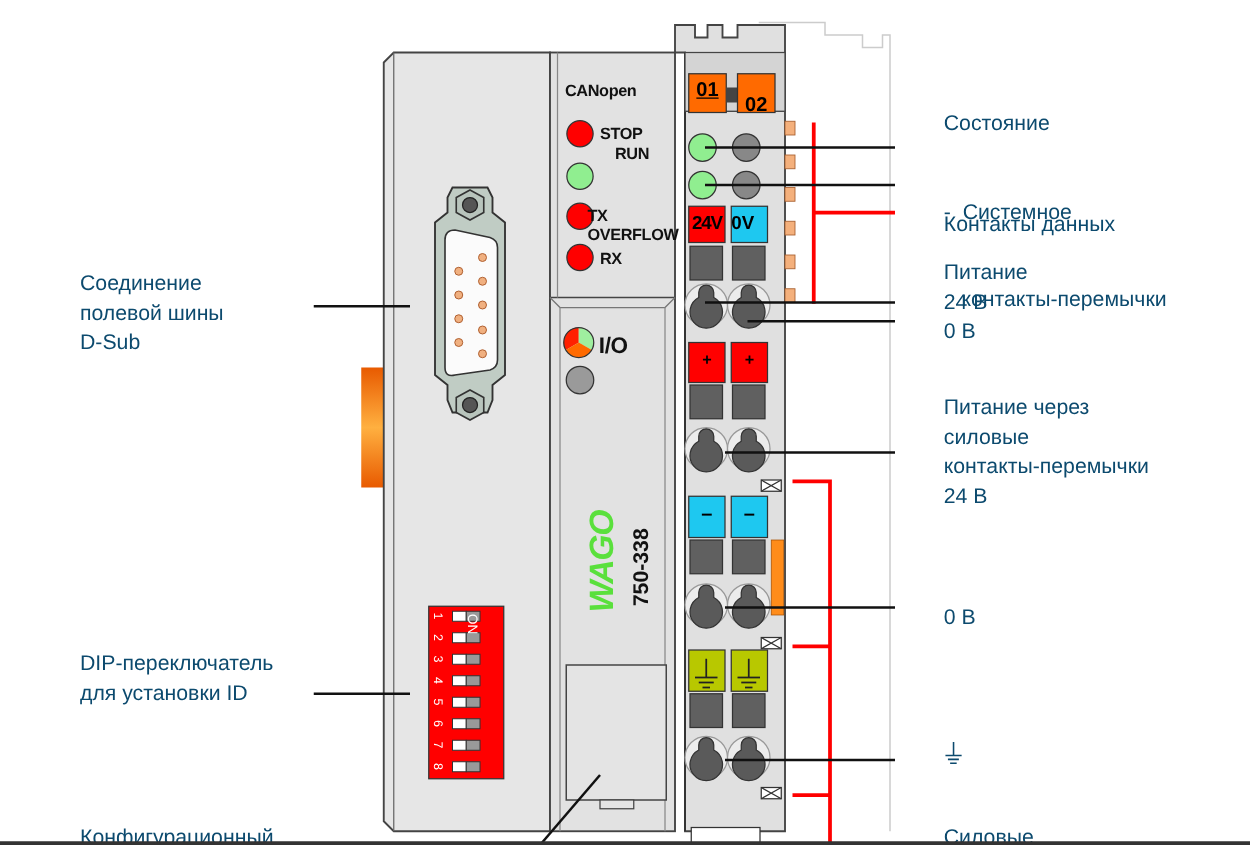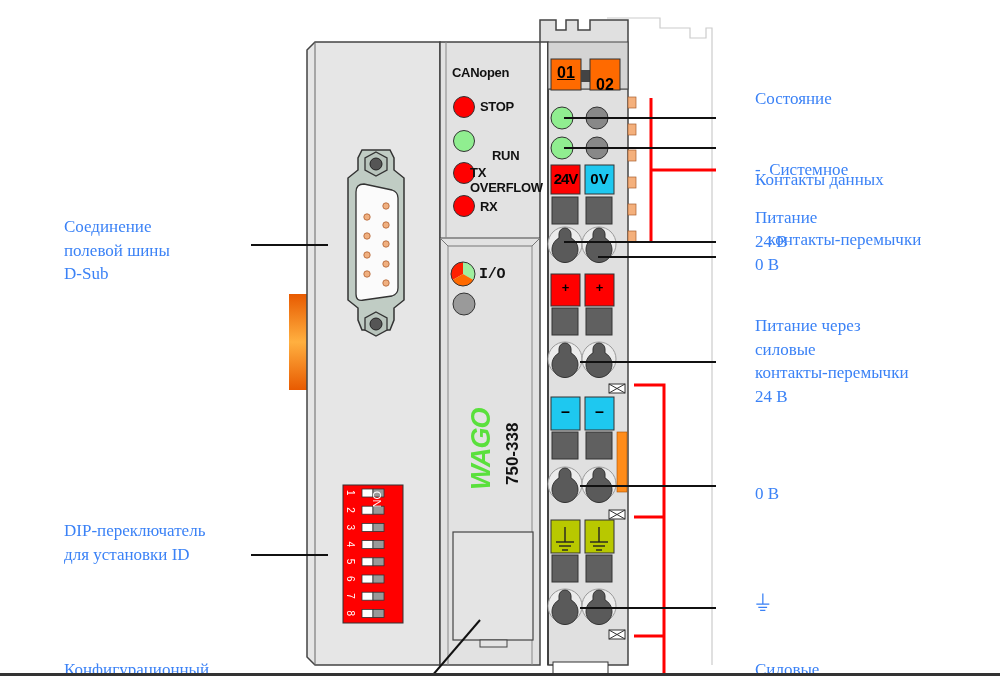--- a/index.html
+++ b/index.html
@@ -1,18 +1,18 @@
 <!DOCTYPE html>
 <html><head>
 <meta charset="utf-8">
 <style>
   html,body{margin:0;padding:0;background:#fff;}
   body{width:1000px;height:676px;position:relative;overflow:hidden;font-family:"Liberation Sans","DejaVu Sans",sans-serif;}
   .abs{position:absolute;}
-  .lbl{position:absolute;color:#3b82f6;font-size:17px;line-height:23.5px;white-space:nowrap;font-family:Liberation Serif, serif;}
+  .lbl{position:absolute;color:#0c4a6e;font-size:17px;line-height:23.5px;white-space:nowrap;}
   .led-txt{position:absolute;font-size:13px;font-weight:bold;color:#111;letter-spacing:-0.3px;}
   .bottom-bar{position:absolute;left:0;top:673px;width:1000px;height:3px;background:#333;}
   svg text{font-family:"Liberation Sans","DejaVu Sans",sans-serif;}
 </style>
 </head>
 <body>
 
 <svg class="abs" style="left:0;top:0" width="1000" height="676">
 
   <defs>
@@ -235,30 +235,30 @@
     <line x1="564" y1="242" x2="716" y2="242"></line>
     <line x1="598" y1="257" x2="716" y2="257"></line>
     <line x1="580" y1="362" x2="716" y2="362"></line>
     <line x1="580" y1="486" x2="716" y2="486"></line>
     <line x1="580" y1="608" x2="716" y2="608"></line>
   </g>
 </svg>
 
 <div class="led-txt" style="left:452px;top:65px;font-size:13px;">CANopen</div>
 <div class="led-txt" style="left:480px;top:99px;">STOP</div>
-<div class="led-txt" style="left:480px;top:148px;padding-left:12px;">RUN</div>
+<div class="led-txt" style="left:480px;top:115px;padding-left:12px;">RUN</div>
 <div class="led-txt" style="left:470px;top:165px;line-height:15px;white-space:pre;">TX
 OVERFLOW</div>
 <div class="led-txt" style="left:480px;top:199px;">RX</div>
-<div class="led-txt" style="left:479px;top:266px;font-size:15px;font-family:Liberation Mono, monospace;">I/O</div>
+<div class="led-txt" style="left:479px;top:266px;font-size:18px;">I/O</div>
 
 <div class="abs" style="left:552px;top:64px;width:28px;text-align:center;font-size:16px;font-weight:bold;text-decoration:underline;">01</div>
 <div class="abs" style="left:591px;top:76px;width:28px;text-align:center;font-size:16px;font-weight:bold;">02</div>
 <div class="abs" style="left:549px;top:170px;width:33px;text-align:center;font-size:15px;font-weight:bold;letter-spacing:-1px;">24V</div>
-<div class="abs" style="left:585px;top:170px;width:29px;text-align:center;font-size:15px;font-weight:bold;">0V</div>
+<div class="abs" style="left:585px;top:170px;width:29px;text-align:left;font-size:15px;font-weight:bold;">0V</div>
 <div class="abs" style="left:551px;top:280px;width:29px;text-align:center;font-size:13px;font-weight:bold;">+</div>
 <div class="abs" style="left:585px;top:280px;width:29px;text-align:center;font-size:13px;font-weight:bold;">+</div>
 <div class="abs" style="left:551px;top:403px;width:29px;text-align:center;font-size:16px;font-weight:bold;">–</div>
 <div class="abs" style="left:585px;top:403px;width:29px;text-align:center;font-size:16px;font-weight:bold;">–</div>
 <div class="abs" style="left:383px;top:491px;font-size:11px;color:#fff;transform:rotate(90deg);transform-origin:left top;">ON</div>
 
 <div class="lbl" style="left:64px;top:215px;">
   <div>Соединение</div>
   <div>полевой шины</div>
   <div>D-Sub</div>

